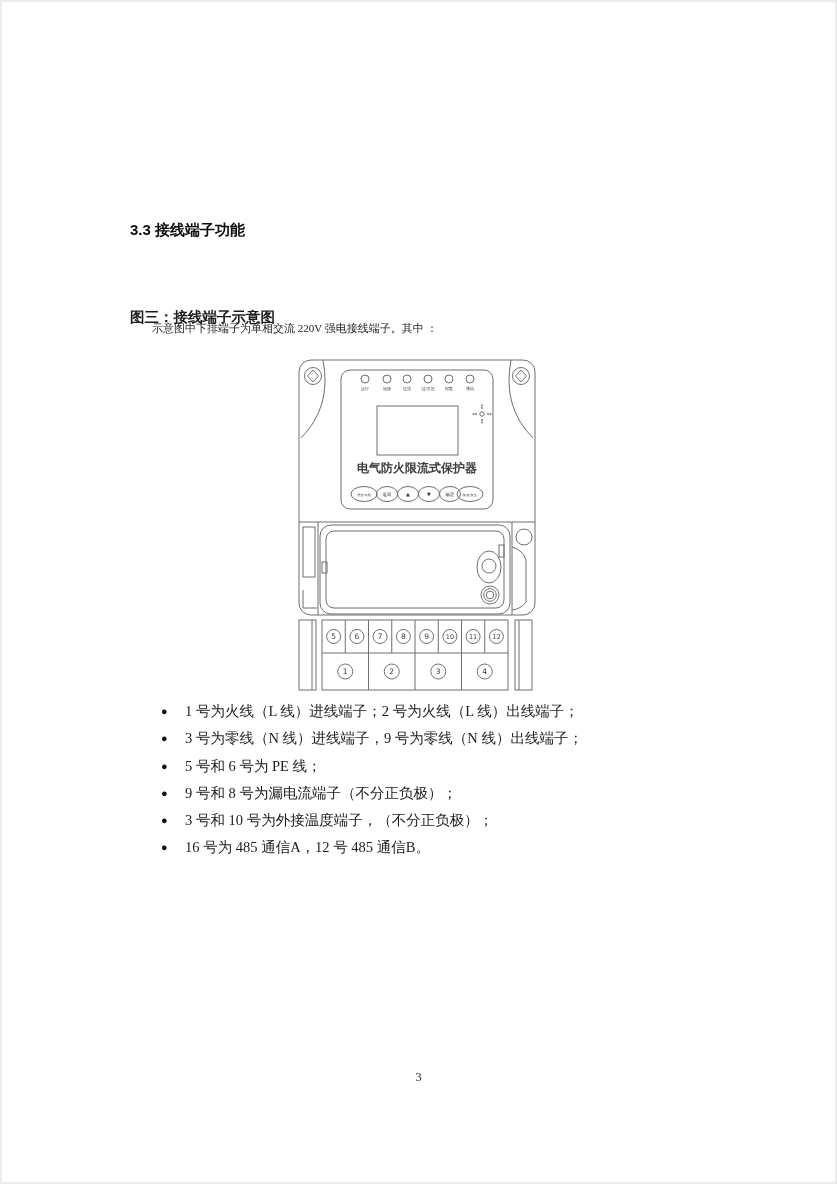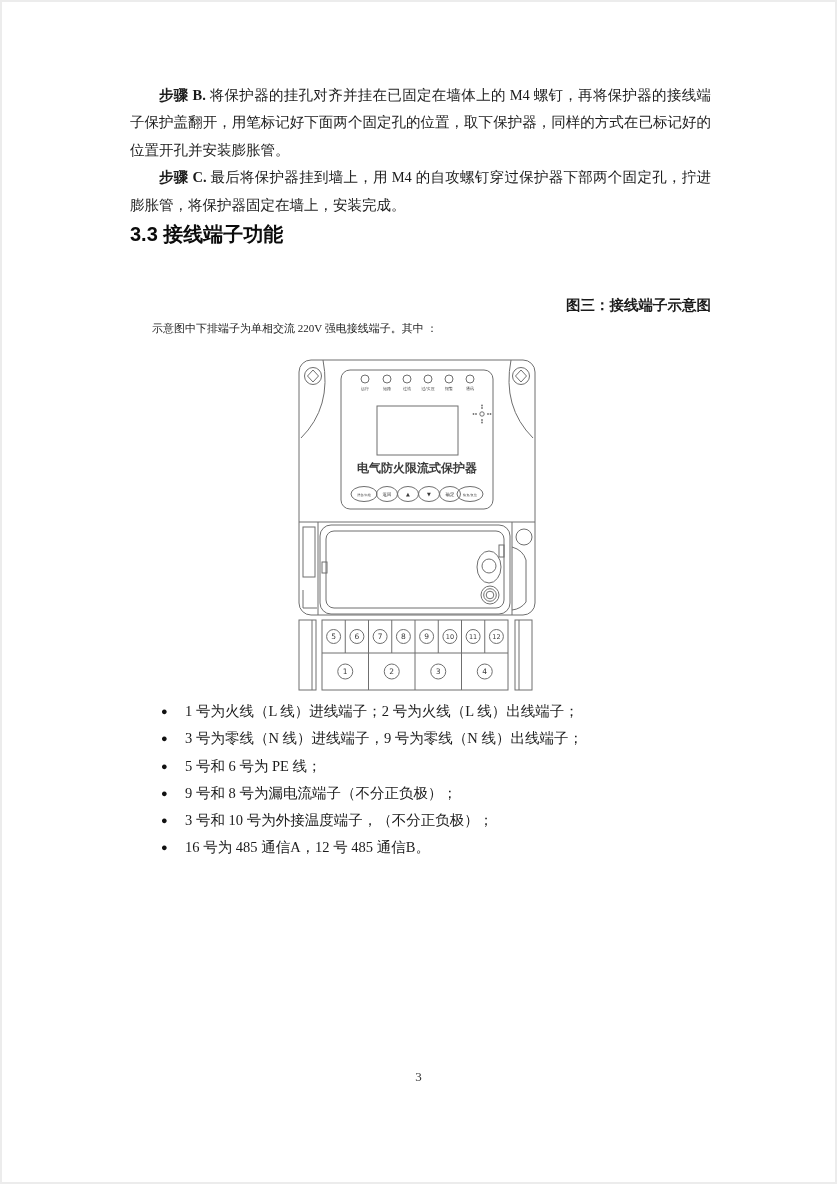--- a/index.html
+++ b/index.html
@@ -11,25 +11,25 @@
     font-family:"Liberation Serif","DejaVu Serif",serif;
     color:#1b1b1b;
     overflow:hidden;
   }
   .content-block{position:absolute;left:130px;width:581px;}
   .para{font-size:14.5px;line-height:27.4px;text-align:justify;text-indent:2em;margin:0;}
   .para b{font-weight:bold;}
   .section-heading{
     position:absolute;left:130px;top:221px;
     font-family:"Liberation Sans","DejaVu Sans",sans-serif;
-    font-weight:bold;font-size:20px;color:#0c0c0c;margin:0;
+    font-weight:bold;font-size:15px;color:#0c0c0c;margin:0;
   }
   .fig-caption{
-    position:absolute;left:130px;top:296px;width:581px;
-    text-align:right;font-weight:bold;font-size:14.5px;
+    position:absolute;left:130px;top:308px;width:581px;
+    text-align:left;font-weight:bold;font-size:14.5px;
   }
   .fig-lead{
     position:absolute;left:130px;top:321px;width:581px;
     font-size:11px;text-indent:2em;
   }
   .device-svg{position:absolute;left:296px;top:357px;}
   .bullets{position:absolute;left:161px;top:698px;width:560px;}
   .bullet-item{display:flex;align-items:flex-start;font-size:14.5px;line-height:27.3px;}
   .bullet-glyph{font-size:11px;line-height:27.3px;width:24px;flex:0 0 24px;color:#111;}
   .bullet-text{flex:1;}
@@ -38,24 +38,20 @@
     text-align:center;font-size:13px;color:#333;
   }
   svg text{font-family:"DejaVu Sans","Liberation Sans",sans-serif;fill:#3a3a3a;}
   svg .serif-t{font-family:"DejaVu Serif","Liberation Serif",serif;}
 </style>
 </head>
 <body>
 
 <div class="page">
 
-  <div class="content-block" style="top:82px;">
-    <p class="para"><b>步骤 B.</b> <span>将保护器的挂孔对齐并挂在已固定在墙体上的 M4 螺钉，再将保护器的接线端子保护盖翻开，用笔标记好下面两个固定孔的位置，取下保护器，同样的方式在已标记好的位置开孔并安装膨胀管。</span></p>
-    <p class="para"><b>步骤 C.</b> <span>最后将保护器挂到墙上，用 M4 的自攻螺钉穿过保护器下部两个固定孔，拧进膨胀管，将保护器固定在墙上，安装完成。</span></p>
-  </div>
 
   <h2 class="section-heading">3.3 接线端子功能</h2>
 
   <div class="fig-caption">图三：接线端子示意图</div>
   <div class="fig-lead">示意图中下排端子为单相交流 220V 强电接线端子。其中 ：</div>
 
   <svg class="device-svg" width="250" height="336" viewBox="0 0 250 336">
     <g stroke="#6f6f6f" fill="none" stroke-width="1">
 
       <rect x="3" y="3" width="236" height="255" rx="12"></rect>

